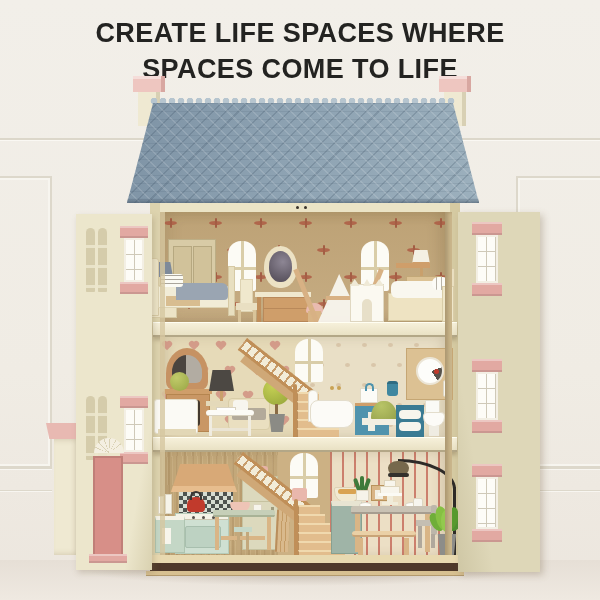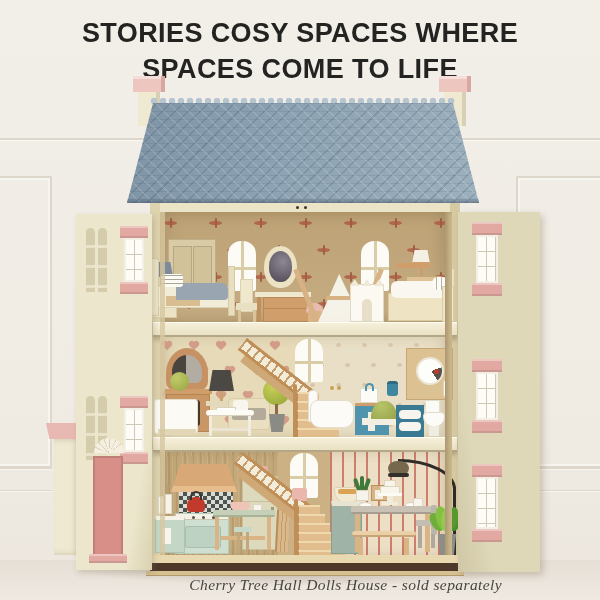--- a/index.html
+++ b/index.html
@@ -94,21 +94,21 @@
   <div class="b panel" style="left:-40px;top:176px;width:92px;height:292px;"></div>
   <div class="b panel" style="left:516px;top:176px;width:140px;height:292px;"></div>
   <div class="b dado" style="left:516px;top:468px;width:84px;"></div>
   <div class="b dado" style="left:516px;top:490px;width:84px;"></div>
   <div class="b dado" style="left:0;top:468px;width:52px;"></div>
   <div class="b dado" style="left:0;top:490px;width:52px;"></div>
   <div class="b bgfloor"></div>
   <div class="b houseshadow"></div>
 
   <div class="b headline">
-    <div>STORIES COSY SPACES WHERE</div>
+    <div>CREATE LIFE SPACES WHERE</div>
     <div>SPACES COME TO LIFE</div>
   </div>
 
   <div class="b cap" style="left:133px;top:76px;width:32px;height:16px;"></div>
   <div class="b shaft" style="left:138px;top:92px;width:22px;height:34px;"></div>
   <div class="b cap" style="left:439px;top:76px;width:32px;height:16px;"></div>
   <div class="b shaft" style="left:444px;top:92px;width:22px;height:34px;"></div>
 
   <div class="b ridge"></div>
   <div class="b roof"></div>
@@ -517,14 +517,13 @@
     <div class="b shwin" style="left:18px;top:23px;width:22px;height:48px;"></div>
     <div class="b shut" style="left:14px;top:71px;width:30px;height:13px;"></div>
     <div class="b shut" style="left:14px;top:147px;width:30px;height:13px;"></div>
     <div class="b shwin" style="left:18px;top:160px;width:22px;height:48px;"></div>
     <div class="b shut" style="left:14px;top:208px;width:30px;height:13px;"></div>
     <div class="b shut" style="left:14px;top:252px;width:30px;height:13px;"></div>
     <div class="b shwin" style="left:18px;top:265px;width:22px;height:52px;"></div>
     <div class="b shut" style="left:14px;top:317px;width:30px;height:13px;"></div>
   </div>
 
-  <div class="b caption">Cherry Tree Hall Dolls House - sold separately</div>
 </div>
 
 </body></html>

